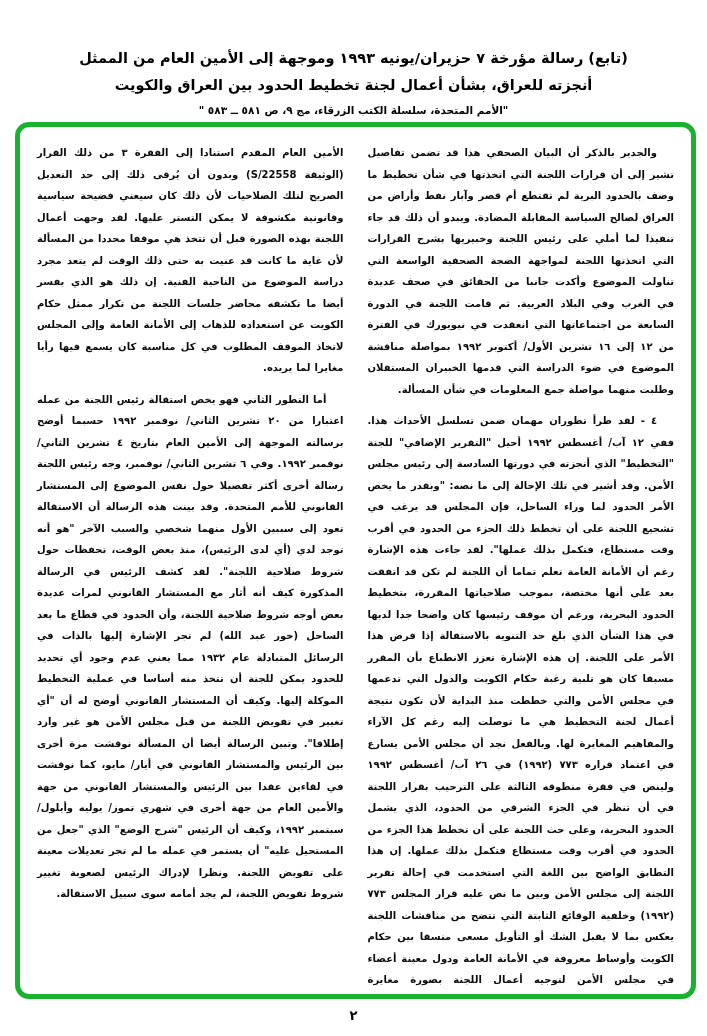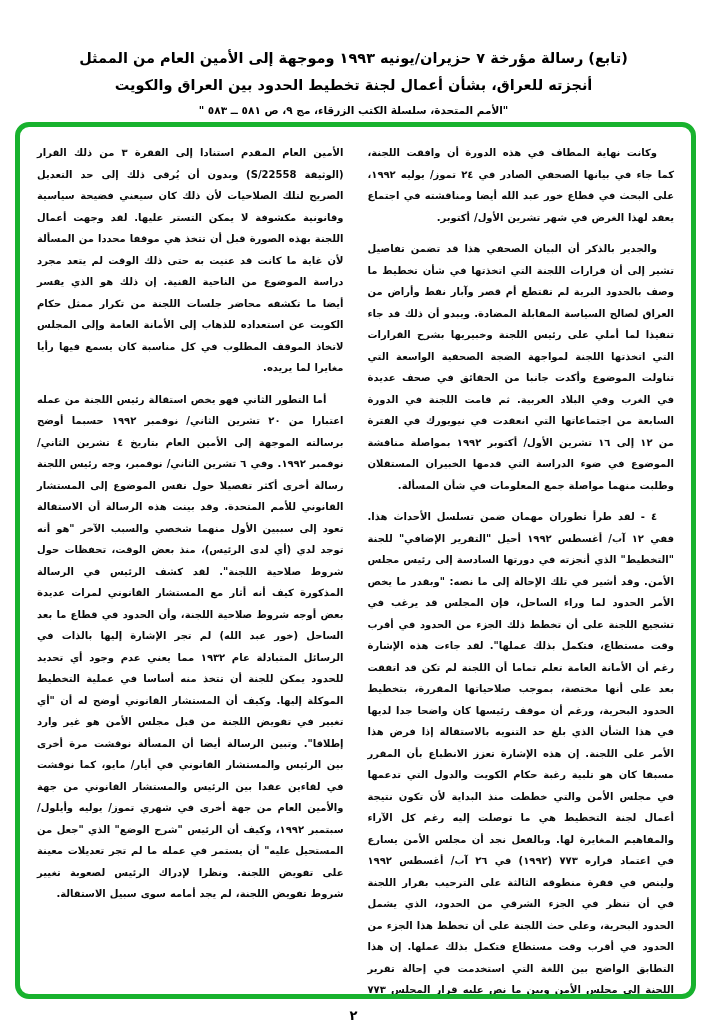--- a/index.html
+++ b/index.html
@@ -72,21 +72,20 @@
 
 <div class="header">
   <div class="title-line">(تابع) رسالة مؤرخة ٧ حزيران/يونيه ١٩٩٣ وموجهة إلى الأمين العام من الممثل</div>
   <div class="title-line">أنجزته للعراق، بشأن أعمال لجنة تخطيط الحدود بين العراق والكويت</div>
   <div class="source-line">"الأمم المتحدة، سلسلة الكتب الزرقاء، مج ٩، ص ٥٨١ ــ ٥٨٣ "</div>
 </div>
 
 <div class="frame">
   <div class="cols">
     <div class="col">
-      <p class="indent">وكانت نهاية المطاف في هذه الدورة أن وافقت اللجنة، كما جاء في بيانها الصحفي الصادر في ٢٤ تموز/ يوليه ١٩٩٢، على البحث في قطاع خور عبد الله أيضا ومناقشته في اجتماع يعقد لهذا الغرض في شهر تشرين الأول/ أكتوبر.</p>
       <p class="indent">والجدير بالذكر أن البيان الصحفي هذا قد تضمن تفاصيل تشير إلى أن قرارات اللجنة التي اتخذتها في شأن تخطيط ما وصف بالحدود البرية لم تقتطع أم قصر وآبار نفط وأراض من العراق لصالح السياسة المقابلة المضادة. ويبدو أن ذلك قد جاء تنفيذا لما أملي على رئيس اللجنة وخبيريها بشرح القرارات التي اتخذتها اللجنة لمواجهة الضجة الصحفية الواسعة التي تناولت الموضوع وأكدت جانبا من الحقائق في صحف عديدة في الغرب وفي البلاد العربية. ثم قامت اللجنة في الدورة السابعة من اجتماعاتها التي انعقدت في نيويورك في الفترة من ١٢ إلى ١٦ تشرين الأول/ أكتوبر ١٩٩٢ بمواصلة مناقشة الموضوع في ضوء الدراسة التي قدمها الخبيران المستقلان وطلبت منهما مواصلة جمع المعلومات في شأن المسألة.</p>
       <p class="indent">٤ - لقد طرأ تطوران مهمان ضمن تسلسل الأحداث هذا. ففي ١٢ آب/ أغسطس ١٩٩٢ أحيل "التقرير الإضافي" للجنة "التخطيط" الذي أنجزته في دورتها السادسة إلى رئيس مجلس الأمن. وقد أشير في تلك الإحالة إلى ما نصه: "وبقدر ما يخص الأمر الحدود لما وراء الساحل، فإن المجلس قد يرغب في تشجيع اللجنة على أن تخطط ذلك الجزء من الحدود في أقرب وقت مستطاع، فتكمل بذلك عملها". لقد جاءت هذه الإشارة رغم أن الأمانة العامة تعلم تماما أن اللجنة لم تكن قد اتفقت بعد على أنها مختصة، بموجب صلاحياتها المقررة، بتخطيط الحدود البحرية، ورغم أن موقف رئيسها كان واضحا جدا لديها في هذا الشأن الذي بلغ حد التنويه بالاستقالة إذا فرض هذا الأمر على اللجنة. إن هذه الإشارة تعزز الانطباع بأن المقرر مسبقا كان هو تلبية رغبة حكام الكويت والدول التي تدعمها في مجلس الأمن والتي خططت منذ البداية لأن تكون نتيجة أعمال لجنة التخطيط هي ما توصلت إليه رغم كل الآراء والمفاهيم المغايرة لها. وبالفعل نجد أن مجلس الأمن يسارع في اعتماد قراره ٧٧٣ (١٩٩٢) في ٢٦ آب/ أغسطس ١٩٩٢ ولينص في فقرة منطوقه الثالثة على الترحيب بقرار اللجنة في أن تنظر في الجزء الشرقي من الحدود، الذي يشمل الحدود البحرية، وعلى حث اللجنة على أن تخطط هذا الجزء من الحدود في أقرب وقت مستطاع فتكمل بذلك عملها. إن هذا التطابق الواضح بين اللغة التي استخدمت في إحالة تقرير اللجنة إلى مجلس الأمن وبين ما نص عليه قرار المجلس ٧٧٣ (١٩٩٢) وخلفية الوقائع الثابتة التي تتضح من مناقشات اللجنة يعكس بما لا يقبل الشك أو التأويل مسعى منسقا بين حكام الكويت وأوساط معروفة في الأمانة العامة ودول معينة أعضاء في مجلس الأمن لتوجيه أعمال اللجنة بصورة مغايرة لصلاحياتها المحددة من المجلس نفسه في القرار ٦٨٧ (١٩٩١) وتقرير</p>
     </div>
     <div class="col">
       <p>الأمين العام المقدم استنادا إلى الفقرة ٣ من ذلك القرار (الوثيقة S/22558) وبدون أن يُرقى ذلك إلى حد التعديل الصريح لتلك الصلاحيات لأن ذلك كان سيعني فضيحة سياسية وقانونية مكشوفة لا يمكن التستر عليها. لقد وجهت أعمال اللجنة بهذه الصورة قبل أن تتخذ هي موقفا محددا من المسألة لأن غاية ما كانت قد عنيت به حتى ذلك الوقت لم يتعد مجرد دراسة الموضوع من الناحية الفنية. إن ذلك هو الذي يفسر أيضا ما تكشفه محاضر جلسات اللجنة من تكرار ممثل حكام الكويت عن استعداده للذهاب إلى الأمانة العامة وإلى المجلس لاتخاذ الموقف المطلوب في كل مناسبة كان يسمع فيها رأيا مغايرا لما يريده.</p>
       <p class="indent">أما التطور الثاني فهو يخص استقالة رئيس اللجنة من عمله اعتبارا من ٢٠ تشرين الثاني/ نوفمبر ١٩٩٢ حسبما أوضح برسالته الموجهة إلى الأمين العام بتاريخ ٤ تشرين الثاني/ نوفمبر ١٩٩٢. وفي ٦ تشرين الثاني/ نوفمبر، وجه رئيس اللجنة رسالة أخرى أكثر تفصيلا حول نفس الموضوع إلى المستشار القانوني للأمم المتحدة. وقد بينت هذه الرسالة أن الاستقالة تعود إلى سببين الأول منهما شخصي والسبب الآخر "هو أنه توجد لدي (أي لدى الرئيس)، منذ بعض الوقت، تحفظات حول شروط صلاحية اللجنة". لقد كشف الرئيس في الرسالة المذكورة كيف أنه أثار مع المستشار القانوني لمرات عديدة بعض أوجه شروط صلاحية اللجنة، وأن الحدود في قطاع ما بعد الساحل (خور عبد الله) لم تجر الإشارة إليها بالذات في الرسائل المتبادلة عام ١٩٣٢ مما يعني عدم وجود أي تحديد للحدود يمكن للجنة أن تتخذ منه أساسا في عملية التخطيط الموكلة إليها. وكيف أن المستشار القانوني أوضح له أن "أي تغيير في تفويض اللجنة من قبل مجلس الأمن هو غير وارد إطلاقا". وتبين الرسالة أيضا أن المسألة نوقشت مرة أخرى بين الرئيس والمستشار القانوني في أيار/ مايو، كما نوقشت في لقاءين عقدا بين الرئيس والمستشار القانوني من جهة والأمين العام من جهة أخرى في شهري تموز/ يوليه وأيلول/ سبتمبر ١٩٩٢، وكيف أن الرئيس "شرح الوضع" الذي "جعل من المستحيل عليه" أن يستمر في عمله ما لم تجر تعديلات معينة على تفويض اللجنة. ونظرا لإدراك الرئيس لصعوبة تغيير شروط تفويض اللجنة، لم يجد أمامه سوى سبيل الاستقالة.</p>
 
     </div>
   </div>
 </div>

